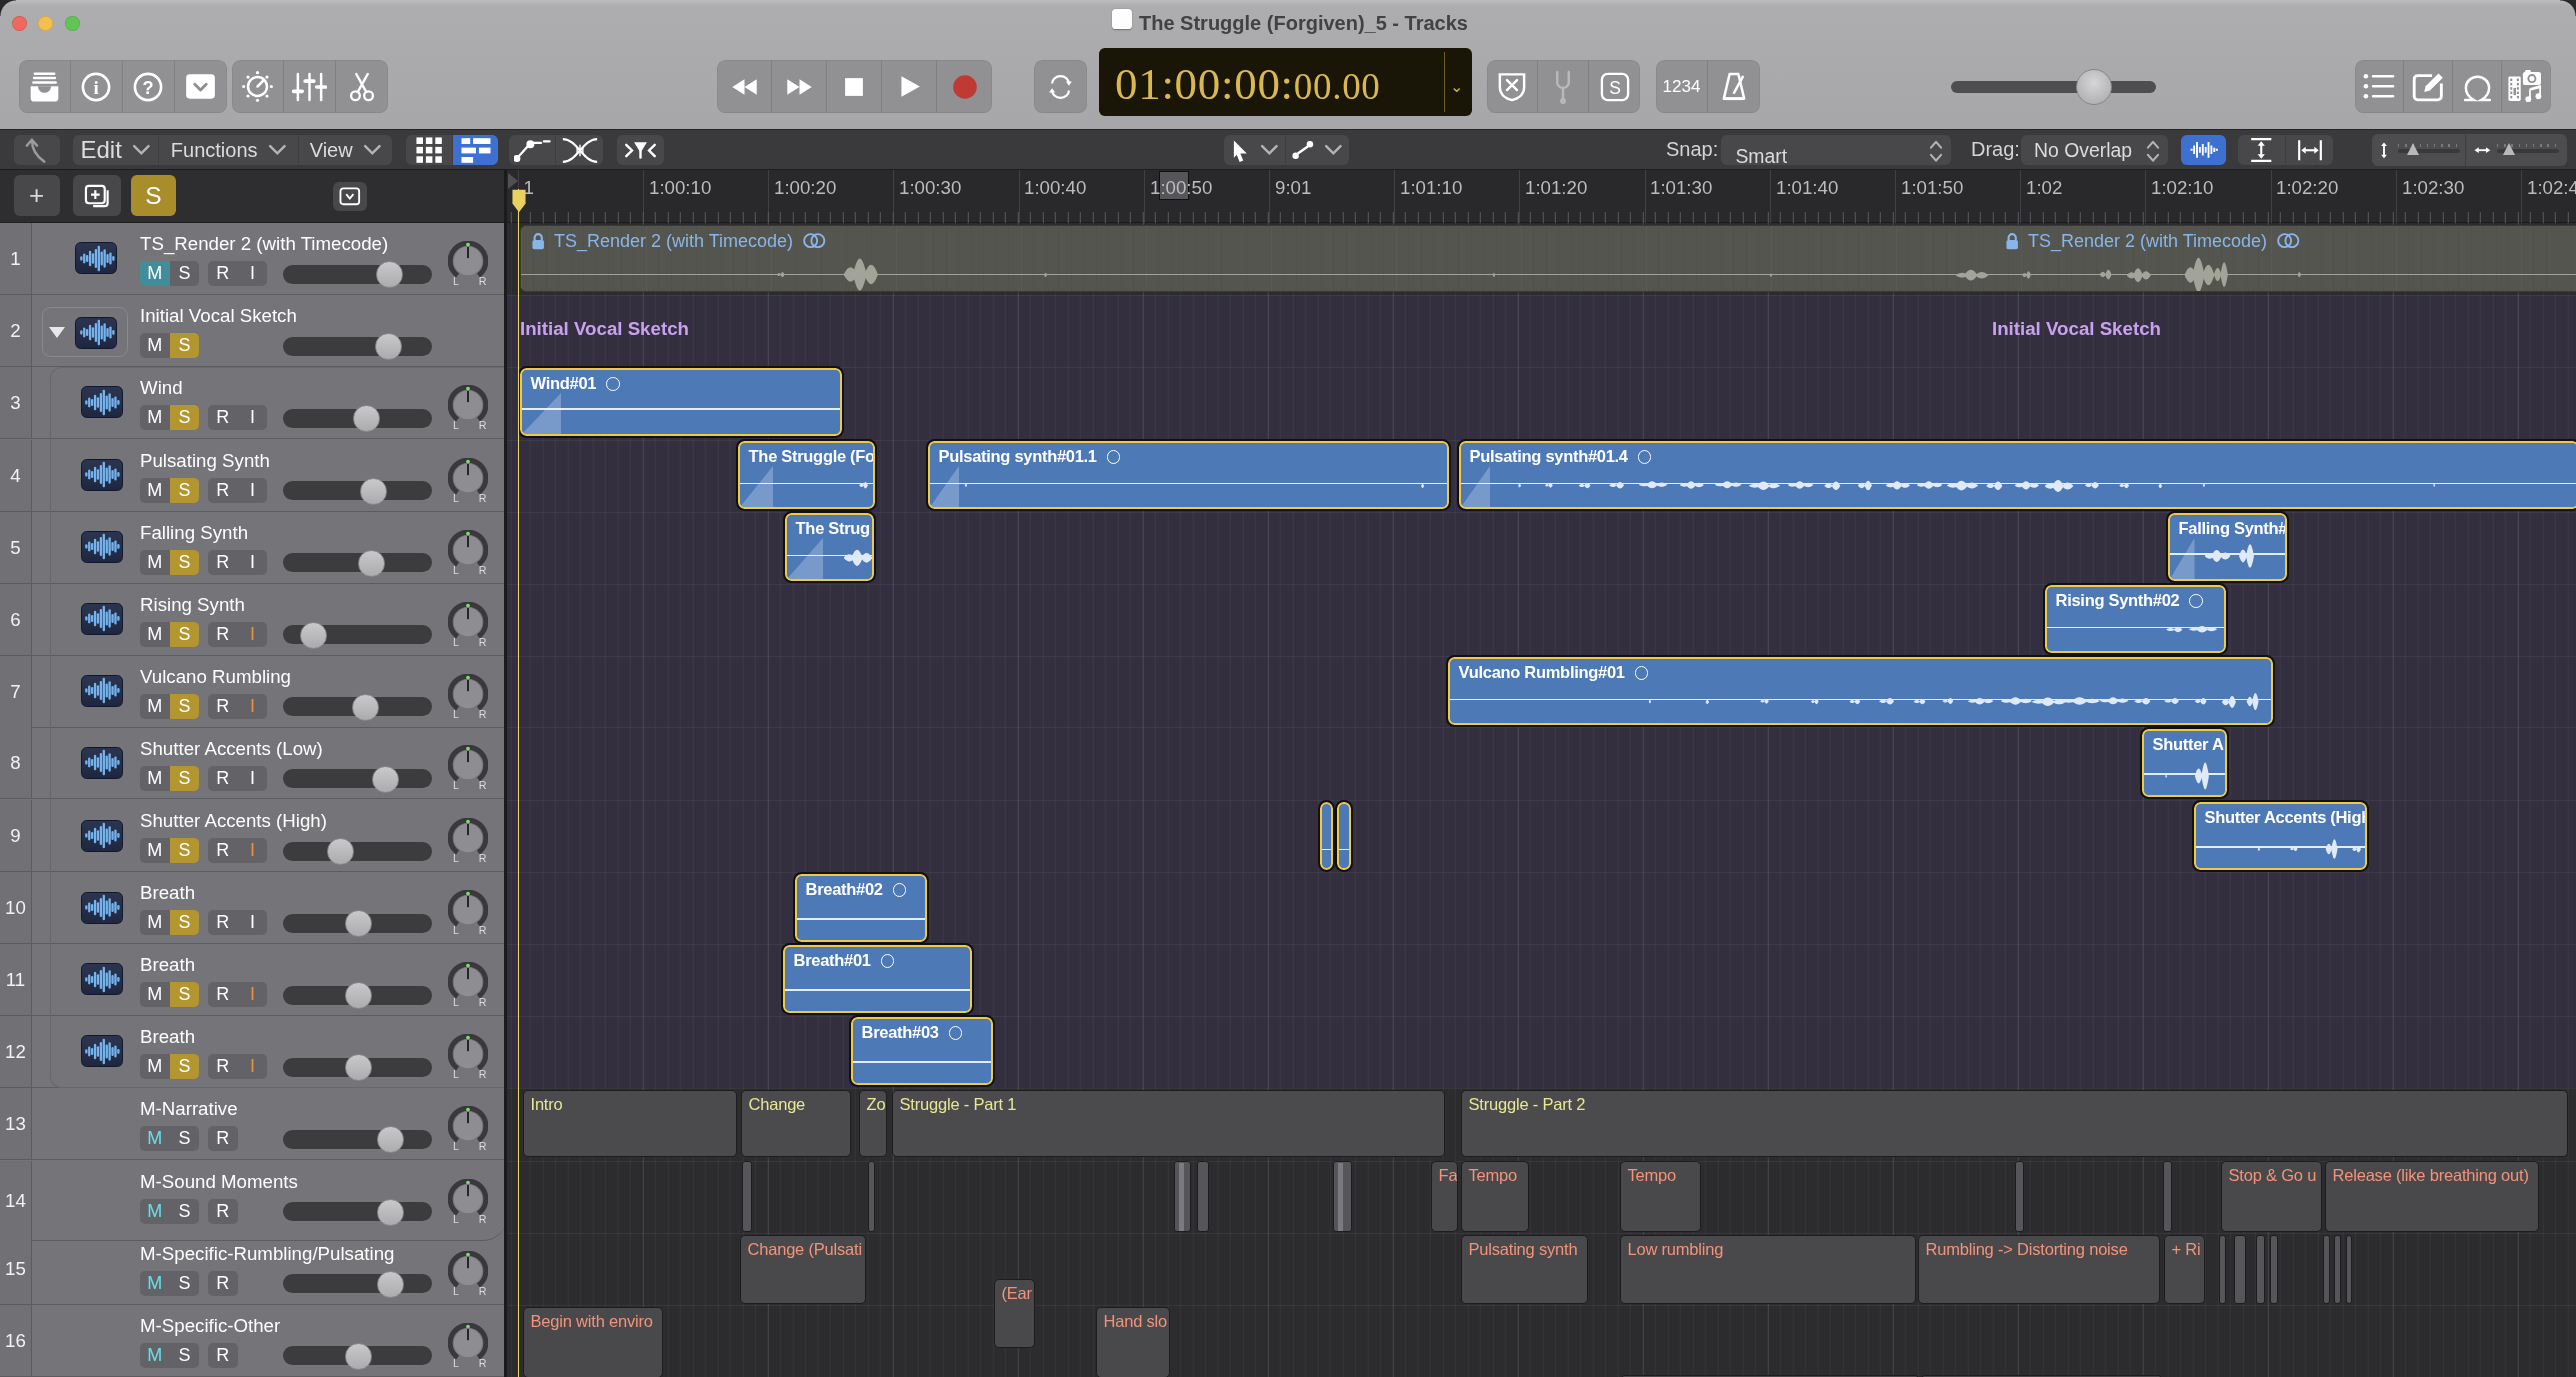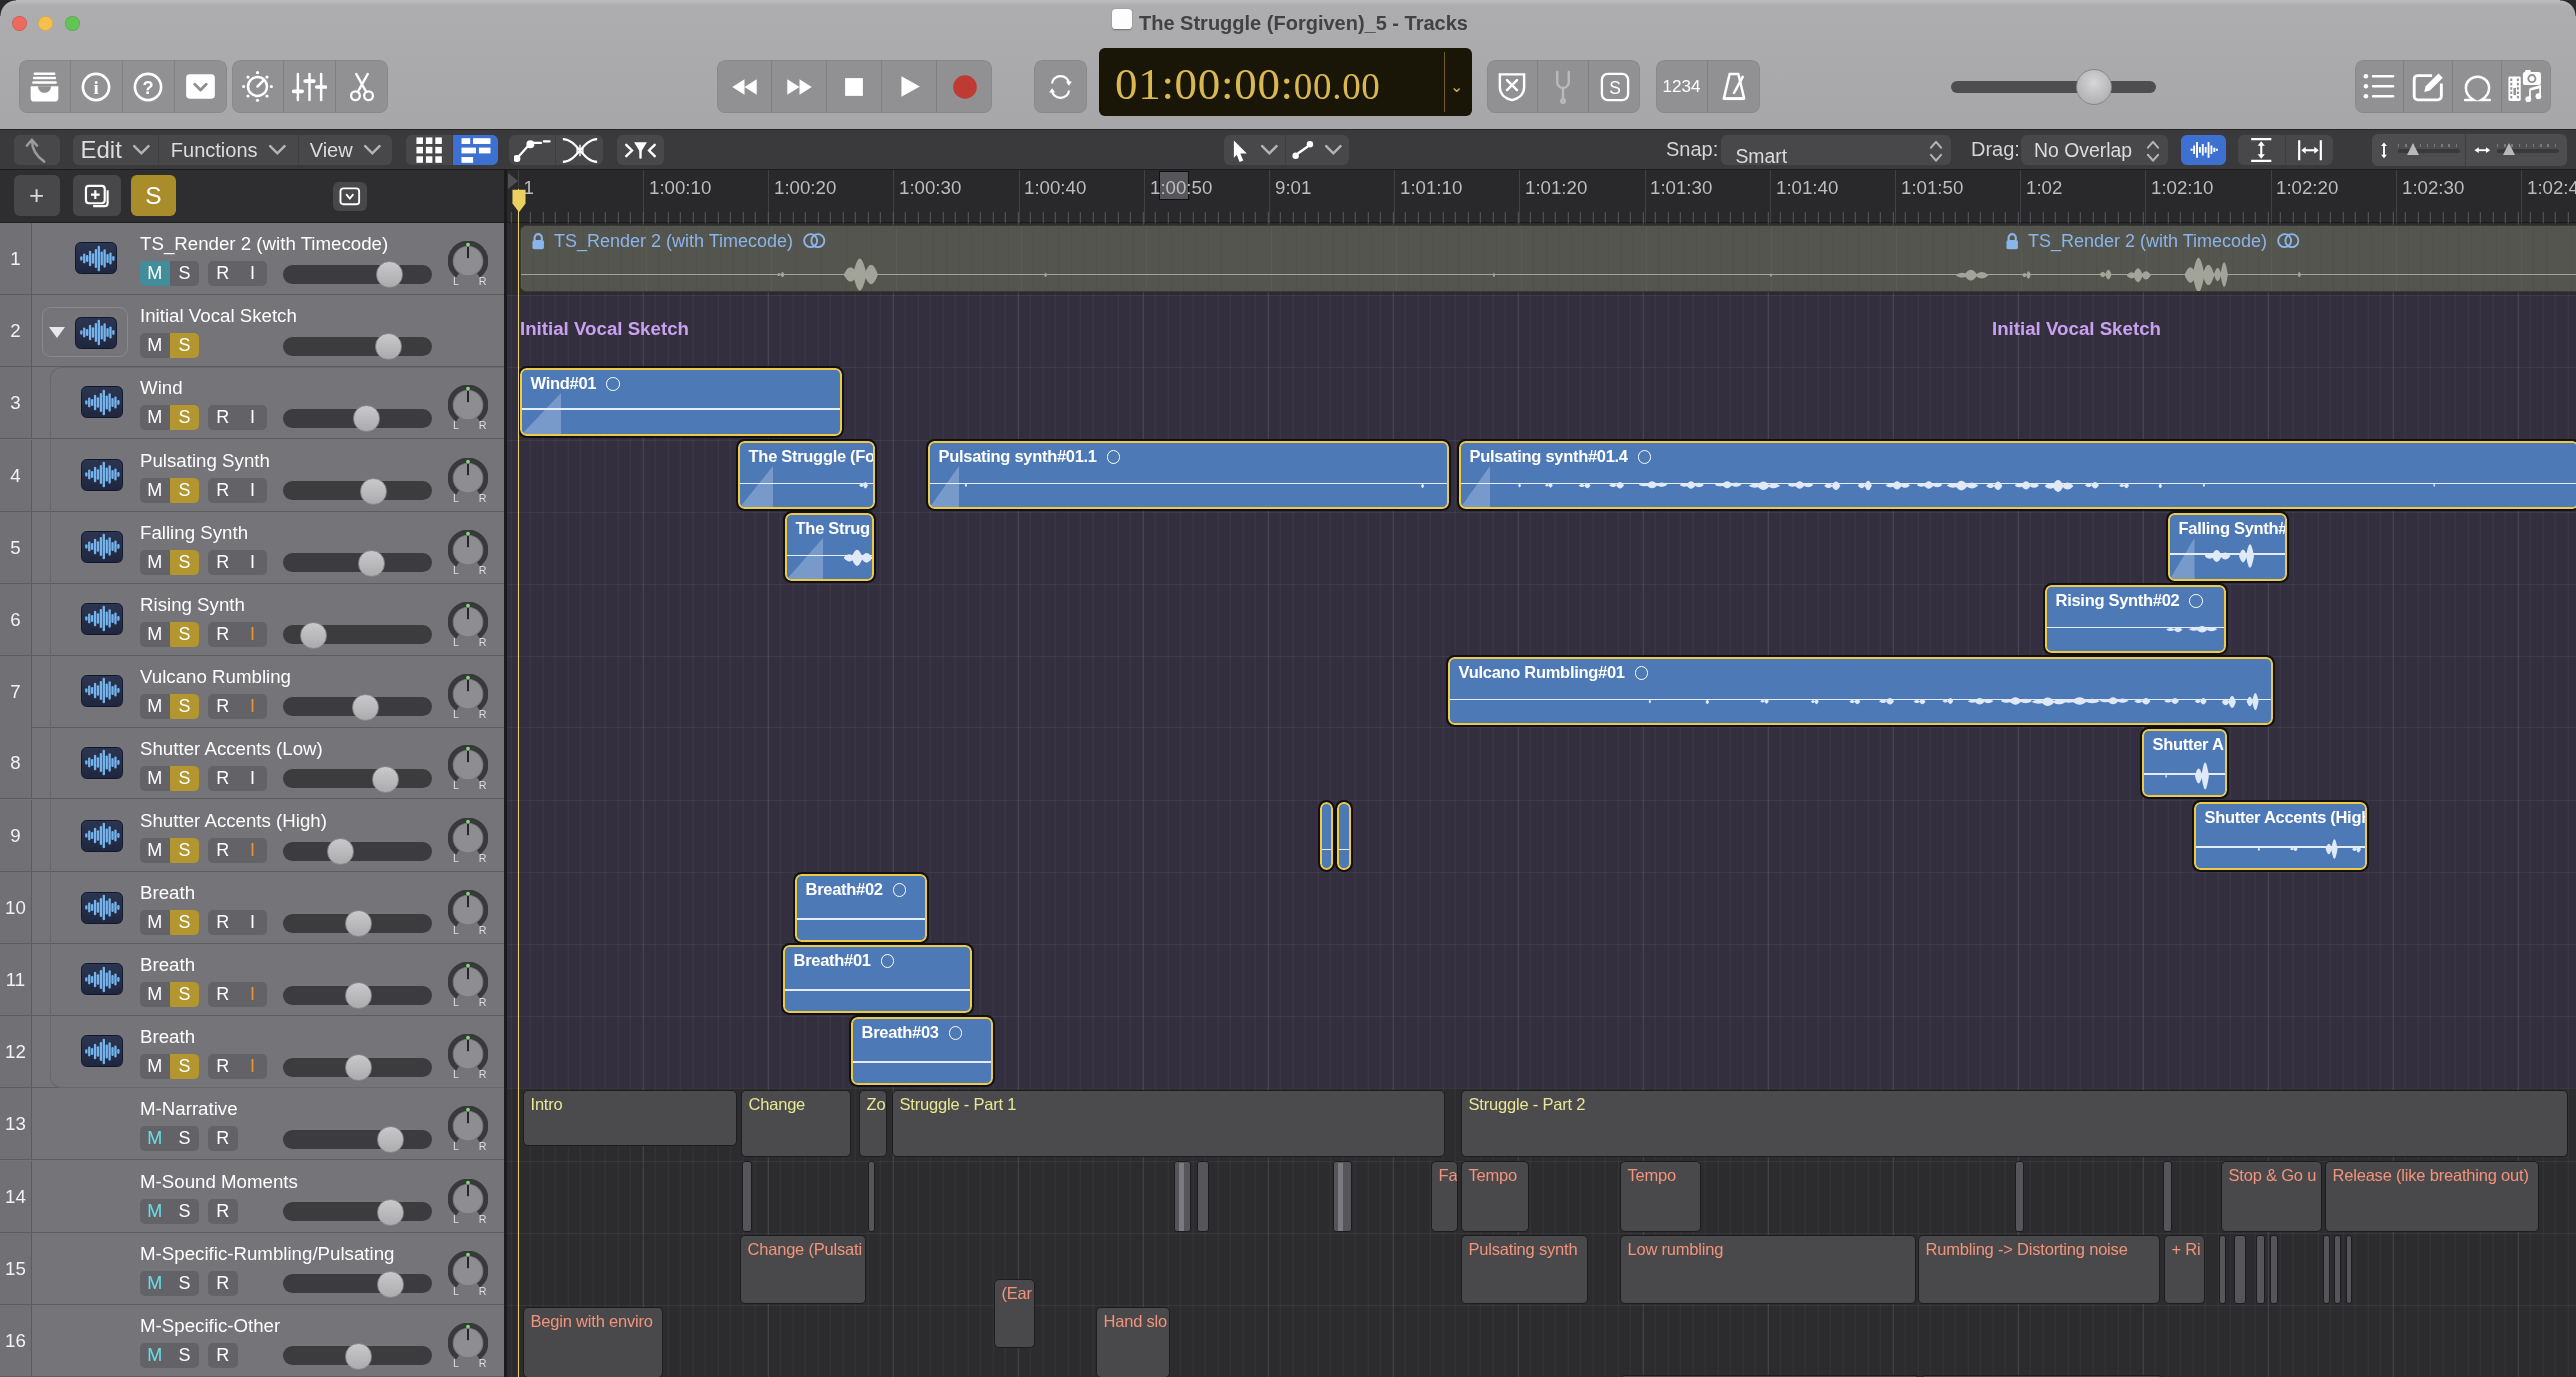--- a/index.html
+++ b/index.html
@@ -900,21 +900,21 @@
 <div class="groove" style="top:1130px;"></div>
 <div class="knob" style="left:377px;top:1126px;"></div>
 <div class="abs" style="left:448px;top:1106px;width:40px;height:50px;"><svg width="40" height="50" viewBox="0 0 56 70">
       <circle cx="28" cy="28" r="25" fill="none" stroke="#39393d" stroke-width="7" stroke-dasharray="126.5 31" stroke-dashoffset="-54.5"></circle>
       <circle cx="28" cy="28" r="20" fill="#8e8e92"></circle>
       <rect x="26.6" y="8" width="2.8" height="16" fill="#26262a"></rect>
       <circle cx="28" cy="5" r="2.6" fill="#7ae06a"></circle>
       <text x="7" y="61" font-size="15" fill="#dcdcde">L</text>
       <text x="43" y="61" font-size="15" fill="#dcdcde">R</text>
     </svg></div>
-<div class="trow" style="top:1161px;height:72px;">
+<div class="trow" style="top:1161px;height:80px;border-radius:24px;">
     <div class="tnum">14</div>
   </div>
 <div class="tname" style="top:1171px;">M-Sound Moments</div>
 <div class="btn" style="left:140px;width:29.5px;top:1199px;background:#636367;border-radius:5px 0 0 5px;color:#63e0e8;">M</div>
 <div class="btn" style="left:170px;width:29px;top:1199px;background:#636367;border-radius:0 5px 5px 0;">S</div>
 <div class="btn" style="left:208px;width:29.5px;top:1199px;background:#636367;border-radius:5px;">R</div>
 <div class="groove" style="top:1202px;"></div>
 <div class="knob" style="left:377px;top:1199px;"></div>
 <div class="abs" style="left:448px;top:1179px;width:40px;height:50px;"><svg width="40" height="50" viewBox="0 0 56 70">
       <circle cx="28" cy="28" r="25" fill="none" stroke="#39393d" stroke-width="7" stroke-dasharray="126.5 31" stroke-dashoffset="-54.5"></circle>
@@ -1335,21 +1335,21 @@
     <div class="wline" style="top:66%;"></div>
   </div>
 <div class="region" style="left:783px;top:945px;width:189px;height:68px;">
     <div class="rtitle">Breath#01<span class="rcirc"></span></div>
     <div class="wline" style="top:66%;"></div>
   </div>
 <div class="region" style="left:851px;top:1017px;width:142px;height:68px;">
     <div class="rtitle">Breath#03<span class="rcirc"></span></div>
     <div class="wline" style="top:66%;"></div>
   </div>
-<div class="marker" style="left:523px;top:1090px;width:214px;height:56px;">
+<div class="marker" style="left:523px;top:1090px;width:214px;height:67px;">
     <span>Intro</span>
   </div>
 <div class="marker" style="left:741px;top:1090px;width:110px;height:67px;">
     <span>Change</span>
   </div>
 <div class="marker" style="left:859px;top:1090px;width:28px;height:67px;">
     <span>Zo</span>
   </div>
 <div class="marker" style="left:892px;top:1090px;width:553px;height:67px;">
     <span>Struggle - Part 1</span>

